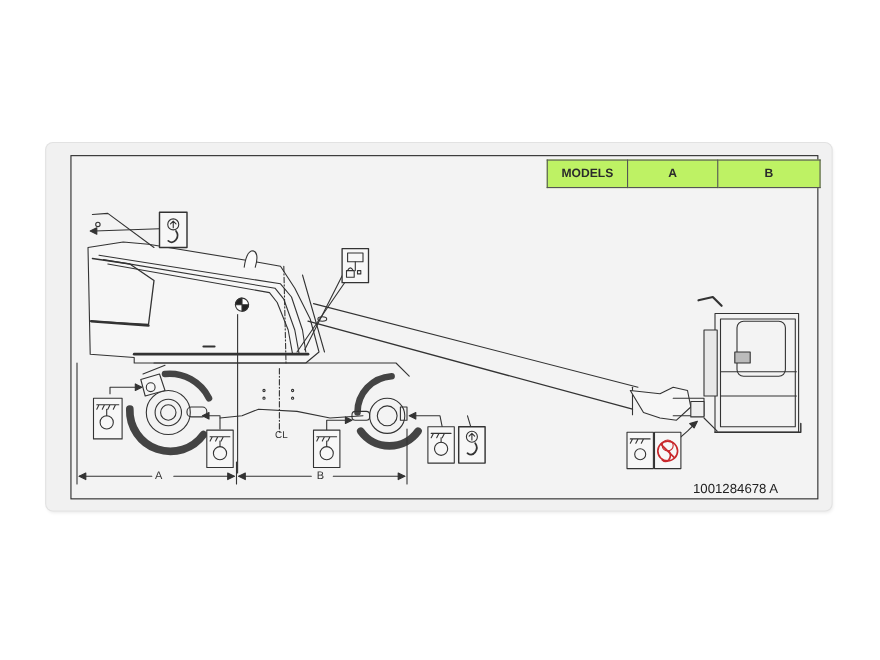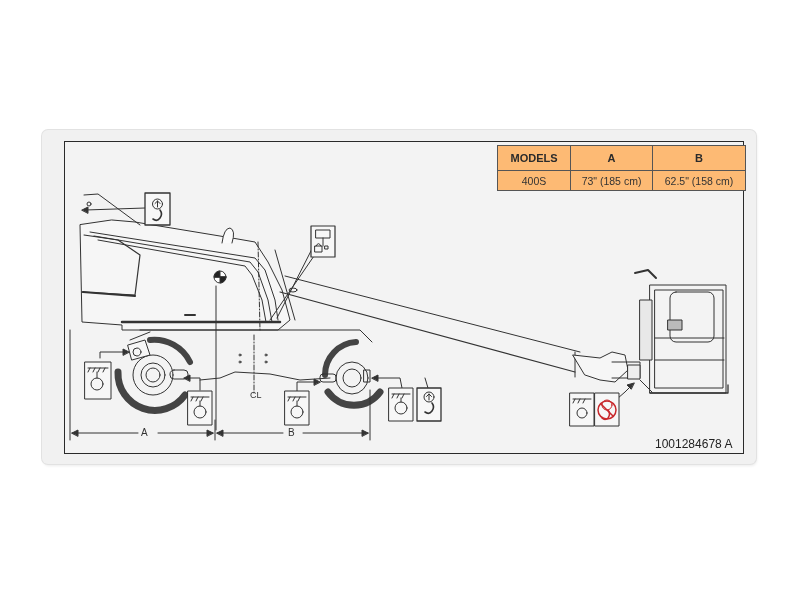--- a/index.html
+++ b/index.html
@@ -5,26 +5,26 @@
   html, body { margin:0; padding:0; }
   body { width:800px; height:600px; background:#ffffff; position:relative; overflow:hidden;
          font-family:"Liberation Sans", sans-serif; }
   .decal { position:absolute; left:42px; top:130px; width:714px; height:334px;
            background:#f1f1f1; border-radius:6px;
            box-shadow: 0 0 0 1px #e2e2e2, 1px 2px 3px rgba(0,0,0,0.08); }
   .frame { position:absolute; left:64px; top:141px; width:680px; height:313px;
            border:1.6px solid #2a2a2a; box-sizing:border-box; background:#f3f3f3; }
   .drawing { position:absolute; left:0; top:0; }
   table.models { position:absolute; left:497px; top:145px; border-collapse:collapse;
-                 font-size:10.5px; color:#333; background:#fdba74; }
+                 font-size:10.5px; color:#333; background:#bef264; }
   table.models td, table.models th { border:1px solid #555; text-align:center; padding:0; }
   table.models th { font-weight:bold; font-size:11px; height:24px; color:#2b2b2b; }
   table.models td { height:19px; }
   .col0 { width:72px; } .col1 { width:81px; } .col2 { width:92px; }
-  .part-no { position:absolute; left:655px; top:437px; font-size:12px; color:#222; }
+  .part-no { position:absolute; left:630px; top:437px; font-size:12px; color:#222; }
   .dim-label { position:absolute; font-size:10px; color:#333; }
 </style>
 </head>
 <body>
 
 <div class="decal"></div>
 <div class="frame"></div>
 
 <svg class="drawing" width="800" height="600" viewBox="0 0 800 600" fill="none" stroke="#333" stroke-width="1" stroke-linejoin="round" stroke-linecap="round">
 
@@ -191,21 +191,16 @@
 <span class="dim-label" style="left:141px; top:427px;">A</span>
 <span class="dim-label" style="left:288px; top:427px;">B</span>
 
 <table class="models">
   <tbody>
       <tr>
     <th class="col0">MODELS</th>
     <th class="col1">A</th>
     <th class="col2">B</th>
   </tr>
-  <tr>
-    <td>400S</td>
-    <td>73" (185 cm)</td>
-    <td>62.5" (158 cm)</td>
-  </tr>
 </tbody>
   </table>
 
 <span class="part-no">1001284678 A</span>
 
 </body></html>

